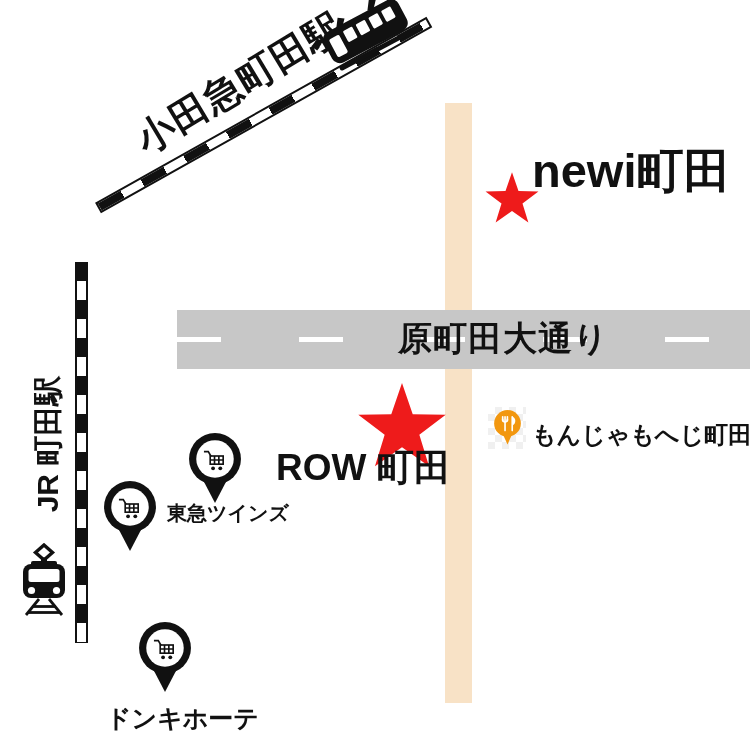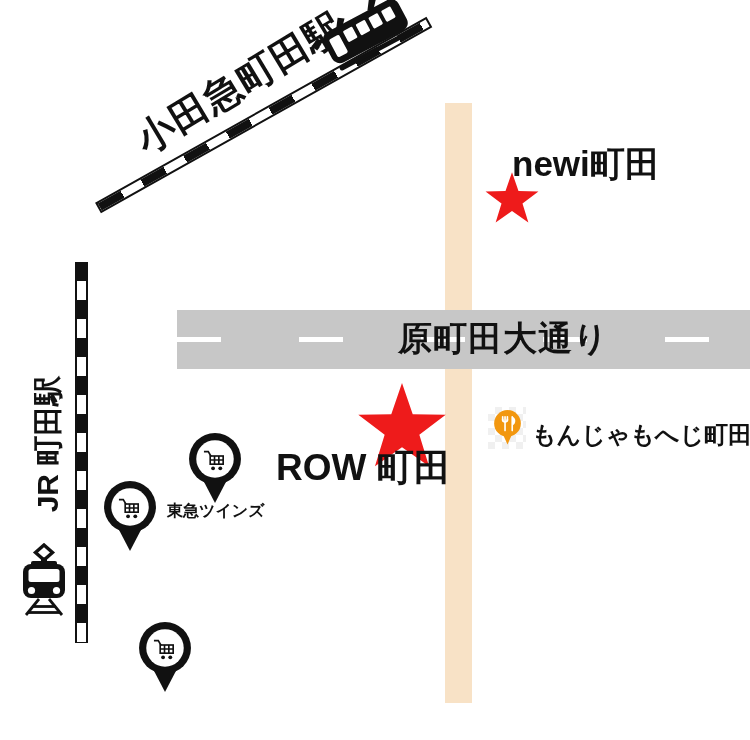--- a/index.html
+++ b/index.html
@@ -42,24 +42,24 @@
   .road-beige{left:445px;top:103px;width:27px;height:600px;background:var(--road-beige);}
   .road-gray{left:133px;top:310px;width:617px;height:59px;background:var(--road-gray);margin-left:44px;}
   .road-dash{position:absolute;left:0;right:0;top:27px;height:5px;
     background:repeating-linear-gradient(90deg,#ffffff 0 44px,transparent 44px 122px);}
   .road-label{position:absolute;left:221px;top:9px;font-size:34px;letter-spacing:1px;}
 
   
   .star{filter:blur(.4px);}
   .star-newi{left:483px;top:172px;}
   .star-row{left:354px;top:383px;}
-  .newi-label{left:512px;top:144px;font-size:35px;}
+  .newi-label{left:532px;top:144px;font-size:47px;}
   .row-label{left:276px;top:420px;font-size:37px;z-index:3;margin-top:27px;}
   .monja-label{left:532px;top:421px;font-size:24px;}
-  .tokyu-label{left:167px;top:502px;font-size:16px;}
+  .tokyu-label{left:167px;top:502px;font-size:20px;}
   .lumine-label{left:87px;top:552px;font-size:24px;}
   .donki-label{left:106px;top:704px;font-size:25px;}
   .checker{
     left:488px;top:407px;width:38px;height:42px;opacity:.55;
     background-image:repeating-conic-gradient(#e3e3e3 0% 25%,#ffffff 0% 50%);
     background-size:14px 14px;
   }
   .tram{left:320px;top:1px;transform:rotate(-28deg);}
   .train-front{left:18px;top:543px;}
 </style>
@@ -165,14 +165,15 @@
     <polygon points="17,50 43,50 30,75" fill="var(--ink)"></polygon>
     <circle cx="30" cy="29" r="19.5" fill="#fff"></circle>
     <g stroke="var(--ink)" stroke-width="1.7" fill="none">
       <path d="M18.5,21.5 h4.5 l3,5"></path>
       <rect x="25" y="26" width="13.5" height="8.5"></rect>
       <path d="M29.5,26 v8.5 M34,26 v8.5 M25,30.2 h13.5"></path>
     </g>
     <circle cx="28" cy="38.8" r="2" fill="var(--ink)"></circle>
     <circle cx="35.5" cy="38.8" r="2" fill="var(--ink)"></circle>
   </svg>
+  <div class="abs lbl donki-label">ドンキホーテ</div>
 
 </div>
 
 </body></html>

